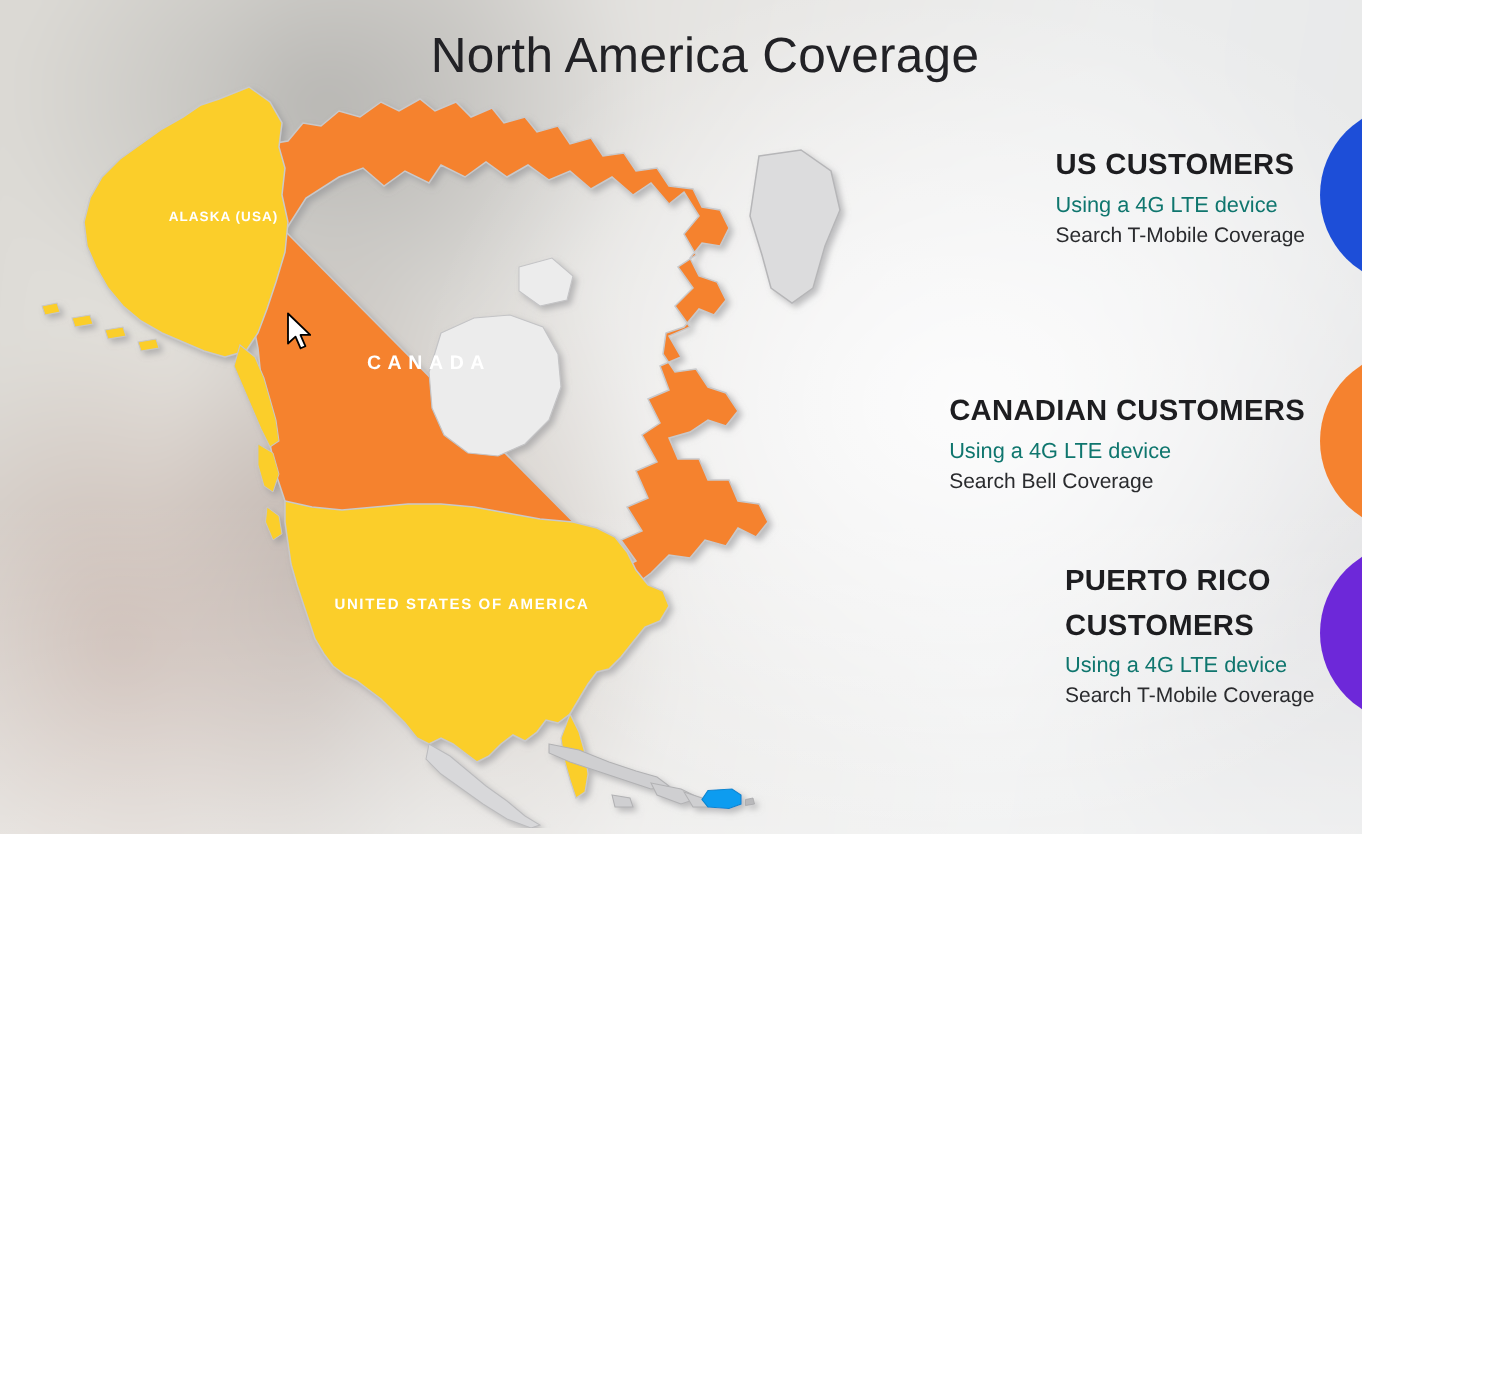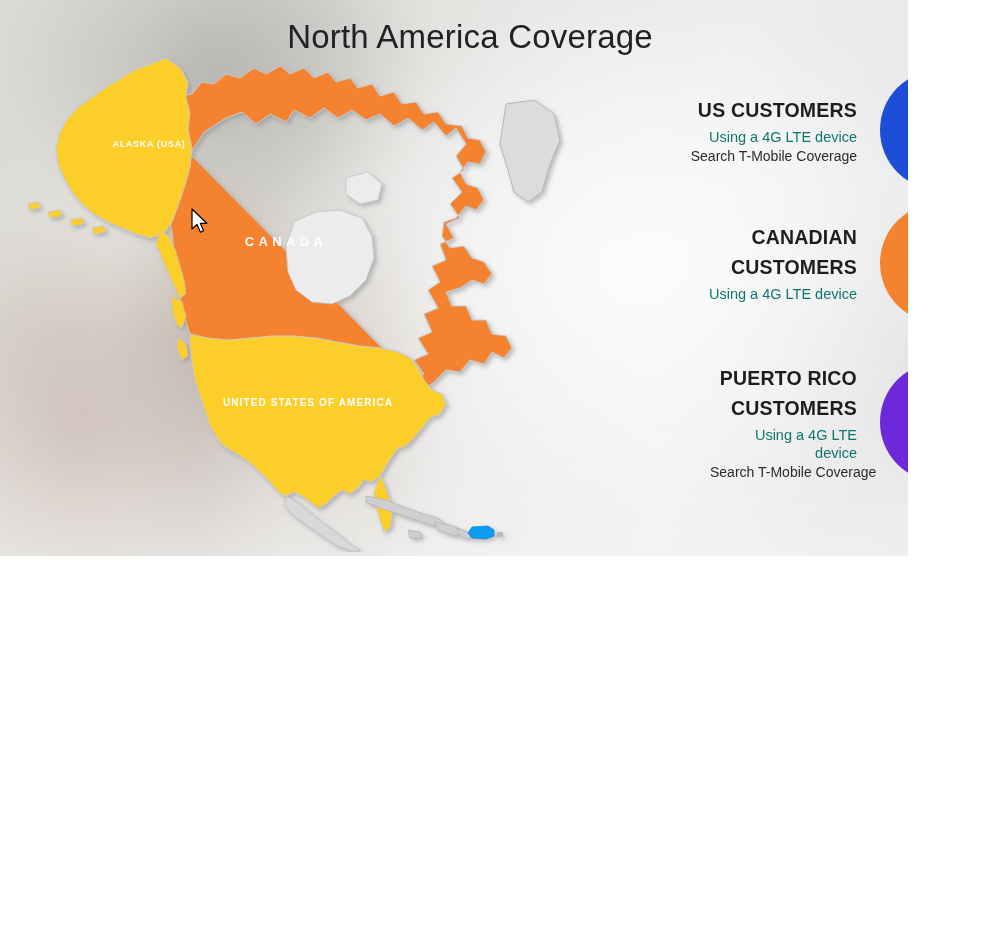--- a/index.html
+++ b/index.html
@@ -74,22 +74,21 @@
     width: 440px; height: 470px;
   }
   .row {
     position: absolute;
     left: 0; width: 440px;
     display: flex;
     align-items: center;
     justify-content: flex-end;
   }
   .row-text {
-    text-align: right;
-    padding-right: 23px;
+    padding-right: 10px;
     max-width: 260px;
   }
   .row-title {
     font-size: 19.5px;
     font-weight: 700;
     color: #1d1d20;
     letter-spacing: .2px;
     line-height: 30px;
   }
   .row-sub {
@@ -218,24 +217,25 @@
 
     <div class="row" style="top:8px;">
       <div class="row-text">
         <div class="row-title">US CUSTOMERS</div>
         <div class="row-sub">Using a 4G LTE device</div>
         <div class="row-link">Search T-Mobile Coverage</div>
       </div>
       <div class="badge" style="background:#1d4ed8;">01</div>
     </div>
 
-    <div class="row" style="top:141px;">
+    <div class="row" style="top:172px;">
       <div class="row-text">
         <div class="row-title">CANADIAN CUSTOMERS</div>
         <div class="row-sub">Using a 4G LTE device</div>
+        <div class="row-link">Search Bell Coverage</div>
       </div>
       <div class="badge" style="background:#F5822F;">08</div>
     </div>
 
     <div class="row" style="top:300px;">
       <div class="row-text" style="max-width:170px;">
         <div class="row-title">PUERTO RICO CUSTOMERS</div>
         <div class="row-sub">Using a 4G LTE device</div>
         <div class="row-link" style="white-space:nowrap;">Search T-Mobile Coverage</div>
       </div>

